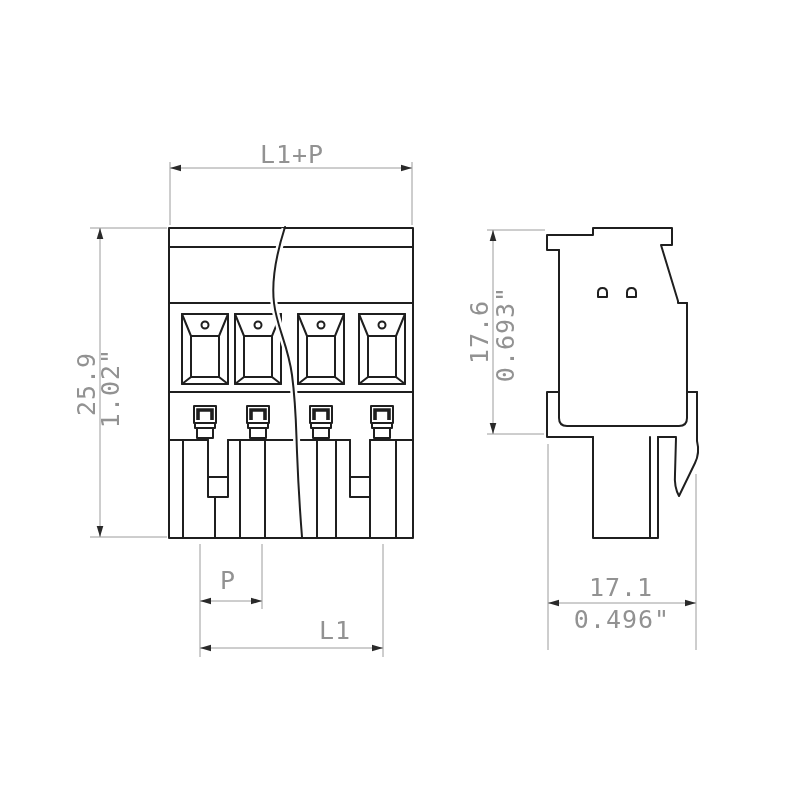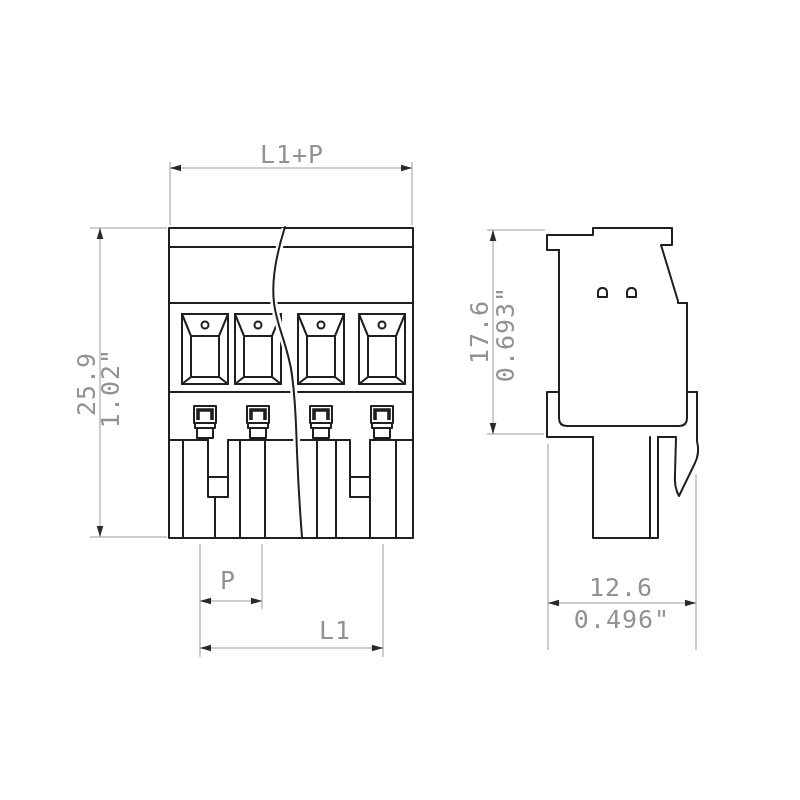--- a/index.html
+++ b/index.html
@@ -136,16 +136,16 @@
     </g>
   </svg>
 
   <div class="dim" style="left:292px;top:154px;text-align:right;">L1+P</div>
   <div class="dim vert" style="left:86px;top:384px;">25.9</div>
   <div class="dim vert" style="left:110px;top:388px;">1.02"</div>
   <div class="dim" style="left:228px;top:580px;">P</div>
   <div class="dim" style="left:290px;top:630px;margin-left:45px;">L1</div>
   <div class="dim vert" style="left:479px;top:332px;">17.6</div>
   <div class="dim vert" style="left:505px;top:334px;">0.693"</div>
-  <div class="dim" style="left:621px;top:587px;">12.6</div>
+  <div class="dim" style="left:621px;top:587px;">17.1</div>
   <div class="dim" style="left:622px;top:619px;">0.496"</div>
 
 </div>
 
 </body></html>

